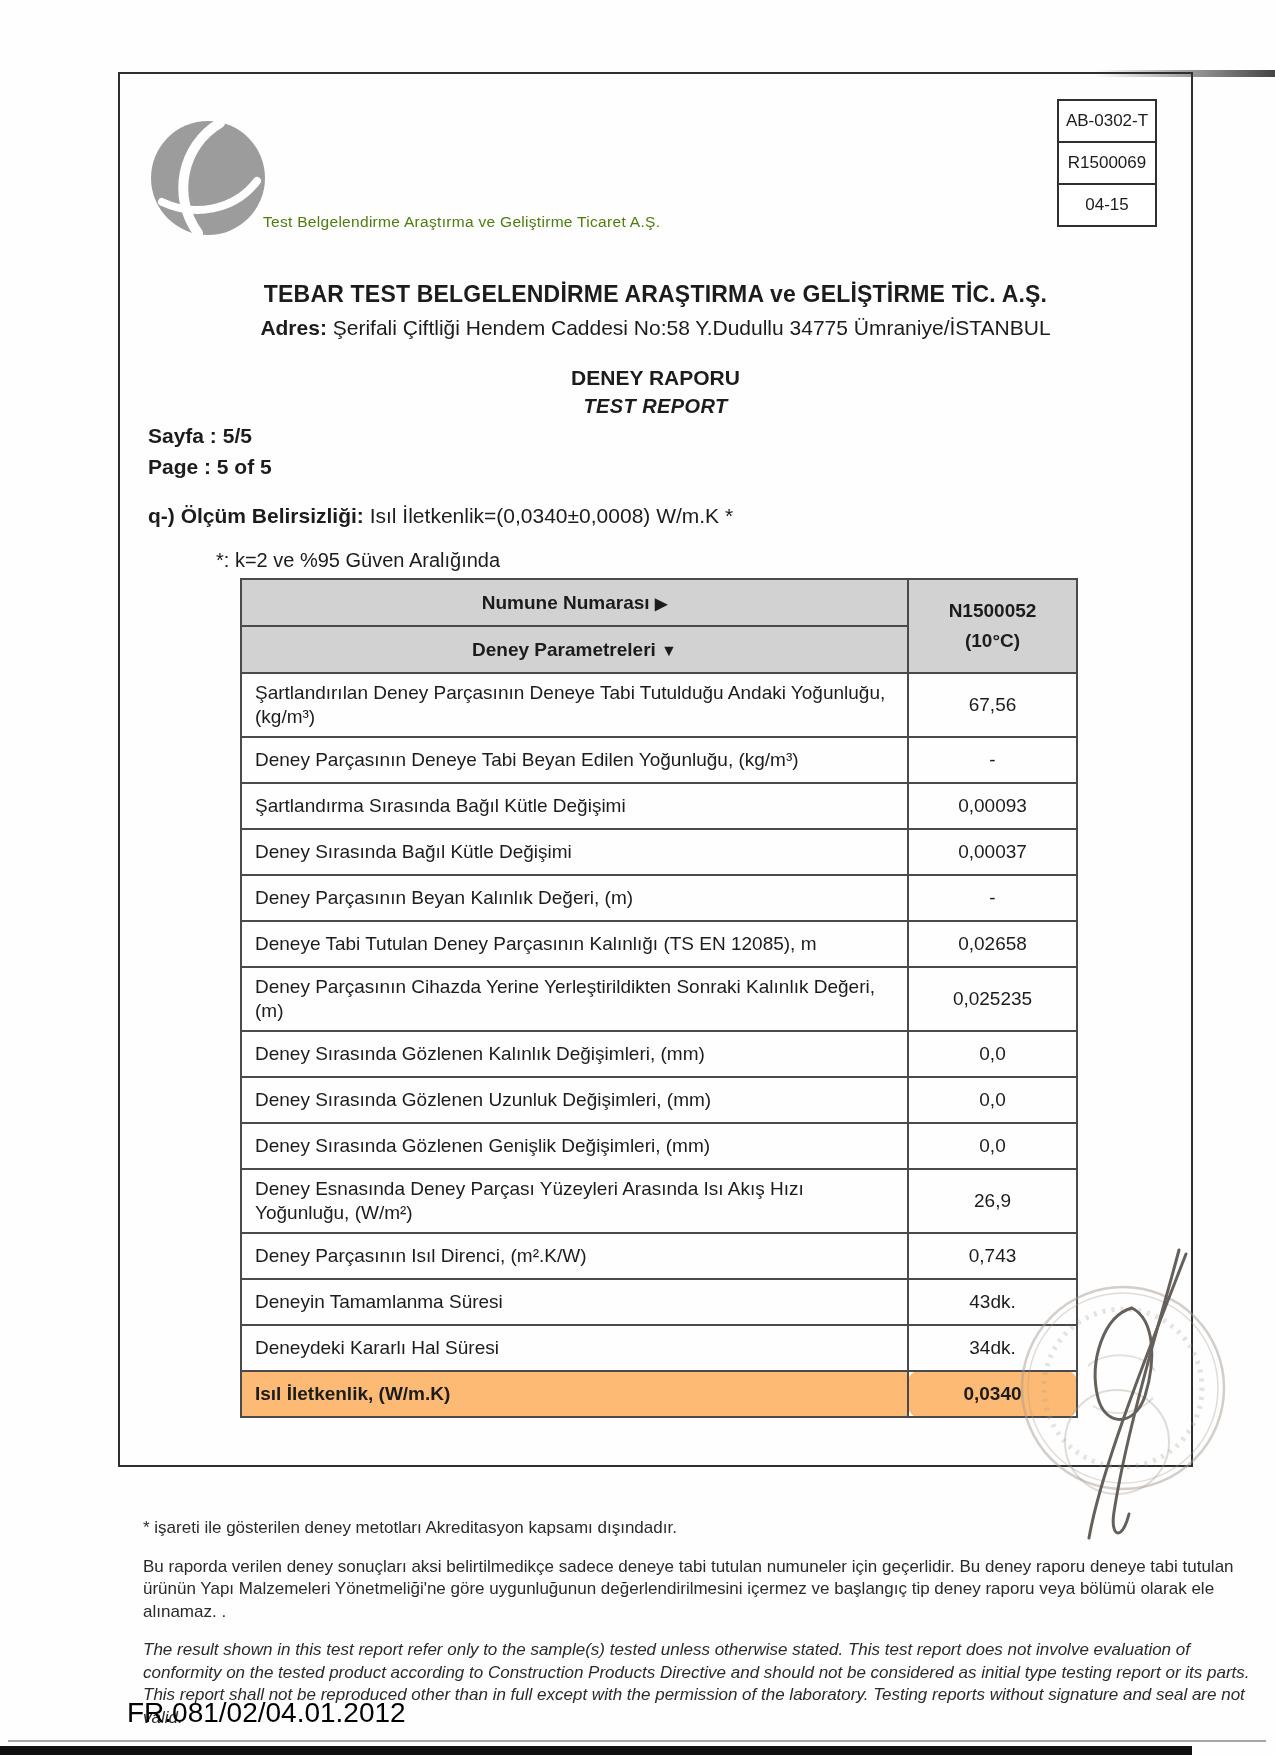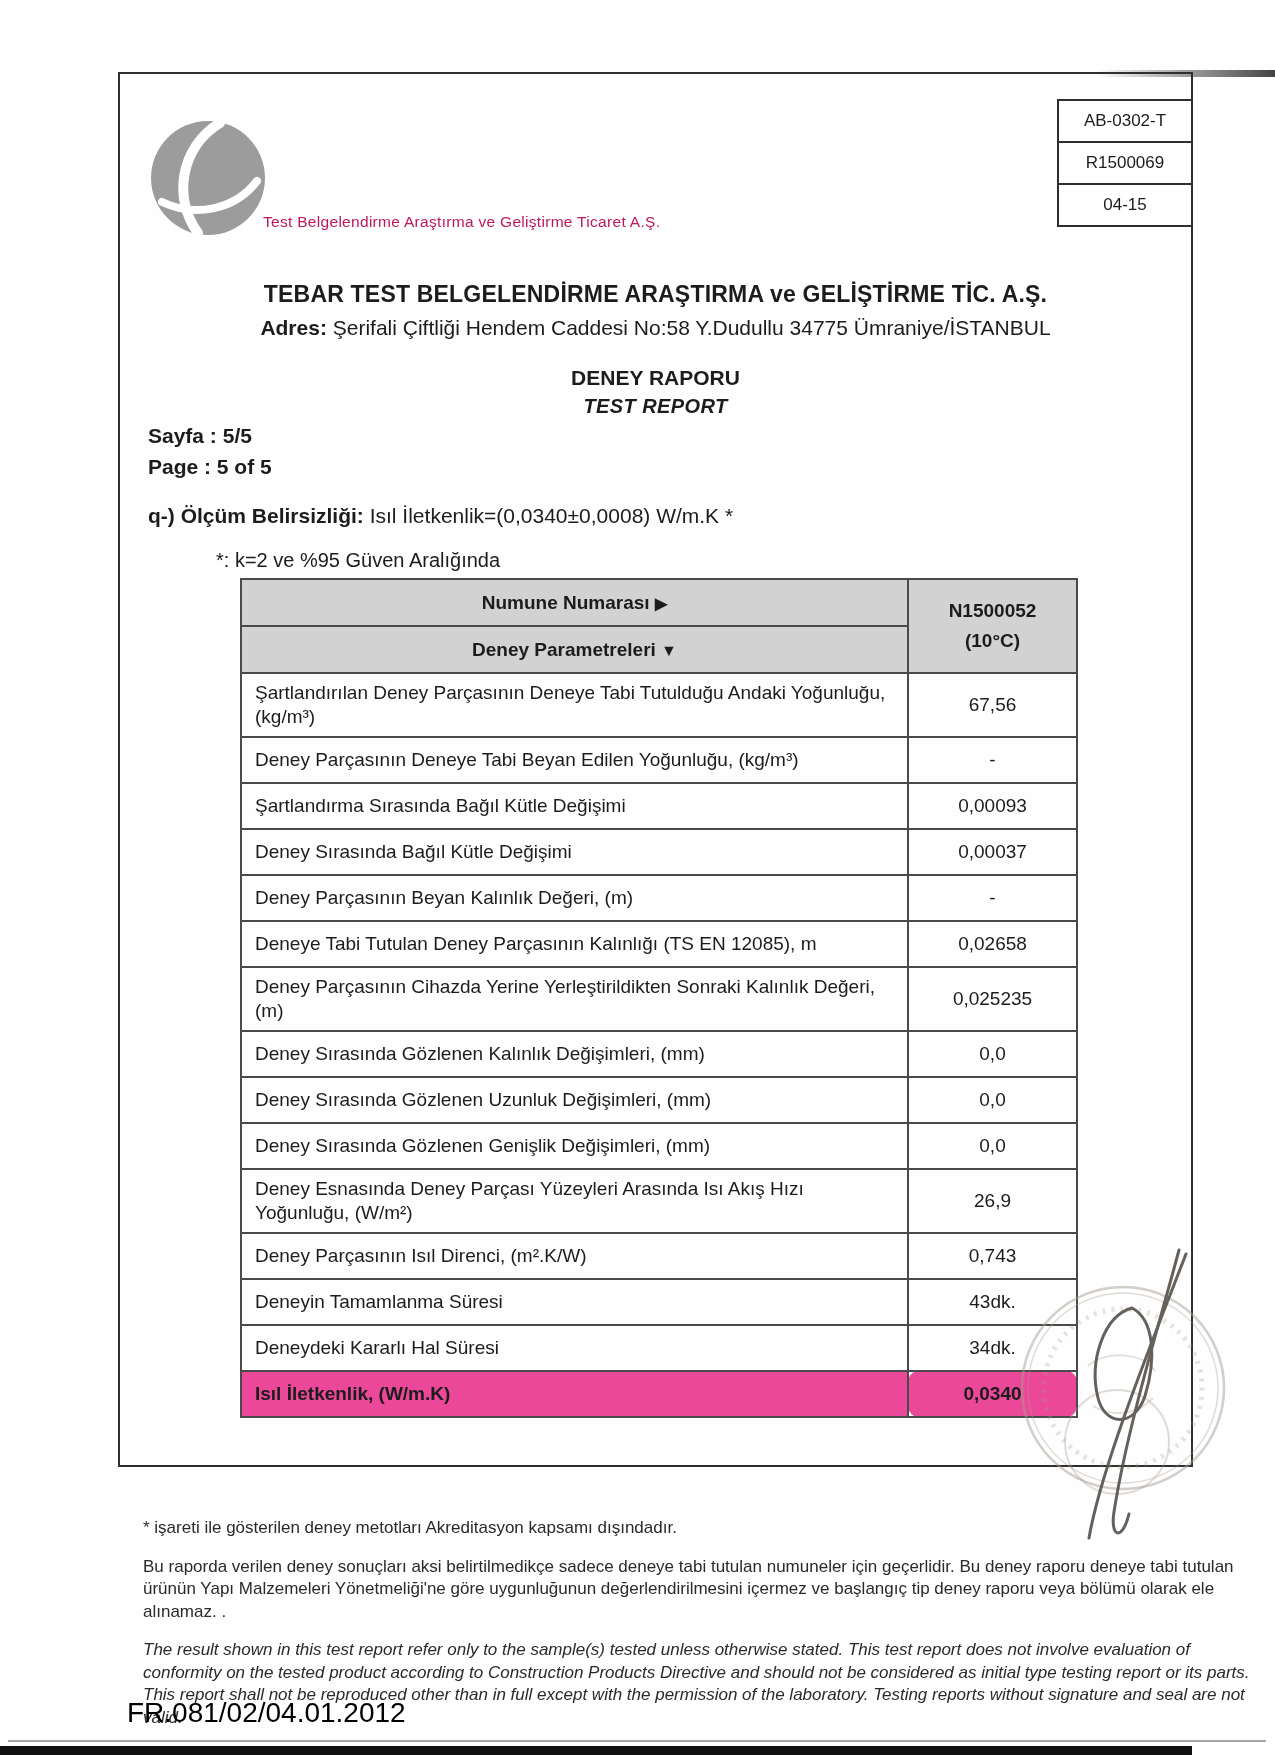--- a/index.html
+++ b/index.html
@@ -8,24 +8,24 @@
     font-family:"Liberation Sans", sans-serif; color:#1c1c1c; overflow:hidden;
   }
   .frame { position:absolute; left:118px; top:72px; width:1075px; height:1395px; border:2px solid #2f2f2f; box-sizing:border-box; }
   .scan-shade { position:absolute; left:1095px; top:70px; width:180px; height:7px;
     background:linear-gradient(to right, rgba(70,70,70,0), rgba(35,35,35,.85)); }
 
   
   .logo-icon { position:absolute; left:148px; top:118px; width:120px; height:120px; }
   .logo-text { position:absolute; left:280px; top:128px; font-size:84px; line-height:84px; color:#3c3c3c; letter-spacing:1px; white-space:nowrap; }
   .logo-text .reg { font-size:22px; vertical-align:44px; color:#4a4a4a; }
-  .logo-tagline { position:absolute; left:263px; top:213px; font-size:15.5px; color:#be185d; letter-spacing:.3px; white-space:nowrap; }
-
-  
-  .codes { position:absolute; left:1057px; top:99px; width:136px; }
+  .logo-tagline { position:absolute; left:263px; top:213px; font-size:15.5px; color:#4d7c0f; letter-spacing:.3px; white-space:nowrap; }
+
+  
+  .codes { position:absolute; left:1057px; top:99px; width:100px; }
   .code-cell { height:44px; margin-top:-2px; border:2px solid #2f2f2f; background:#fff;
     display:flex; align-items:center; justify-content:center; font-size:17px; box-sizing:border-box; }
   .code-cell:first-child { margin-top:0; }
 
   .center-line { position:absolute; left:118px; width:1075px; text-align:center; }
   .company-title { top:281px; font-size:23px; font-weight:bold; letter-spacing:.2px; }
   .address-line  { top:316px; font-size:21px; }
   .address-line b { font-weight:bold; }
   .report-title-tr { top:366px; font-size:21px; font-weight:bold; }
   .report-title-en { top:395px; font-size:20px; font-weight:bold; font-style:italic; letter-spacing:.4px; }
@@ -36,21 +36,21 @@
   .q-line .q-label { font-weight:bold; }
   .q-note { position:absolute; left:216px; top:549px; font-size:20px; }
 
   
   .report-table { position:absolute; left:240px; top:578px; width:836px; border-collapse:collapse; table-layout:fixed; }
   .report-table th, .report-table td { border:2px solid #4a4a4a; box-sizing:border-box; }
   .hdr { background:#d2d2d2; font-size:19px; font-weight:bold; text-align:center; height:47px; padding:2px 6px; }
   .val-hdr div { line-height:30px; }
   td.param { font-size:19px; padding:7px 10px 7px 13px; height:46px; text-align:left; line-height:24px; }
   td.value { font-size:19px; text-align:center; padding:4px;border-radius:11px; }
-  .result-row td { background:#ec4899; font-weight:bold; }
+  .result-row td { background:#fdba74; font-weight:bold; }
   .arrow { font-size:16px; }
 
   
   .stamp { position:absolute; left:1003px; top:1246px; width:262px; height:302px; pointer-events:none; }
 
   
   .footnotes { position:absolute; left:127px; top:1501px; width:1145px; font-size:17px; line-height:22.5px; color:#2a2a2a; }
   .footnotes p { margin:16px; }
   .fn-en { font-style:italic; }
   .form-code { position:absolute; left:127px; top:1697px; font-size:28px; color:#000000; }

